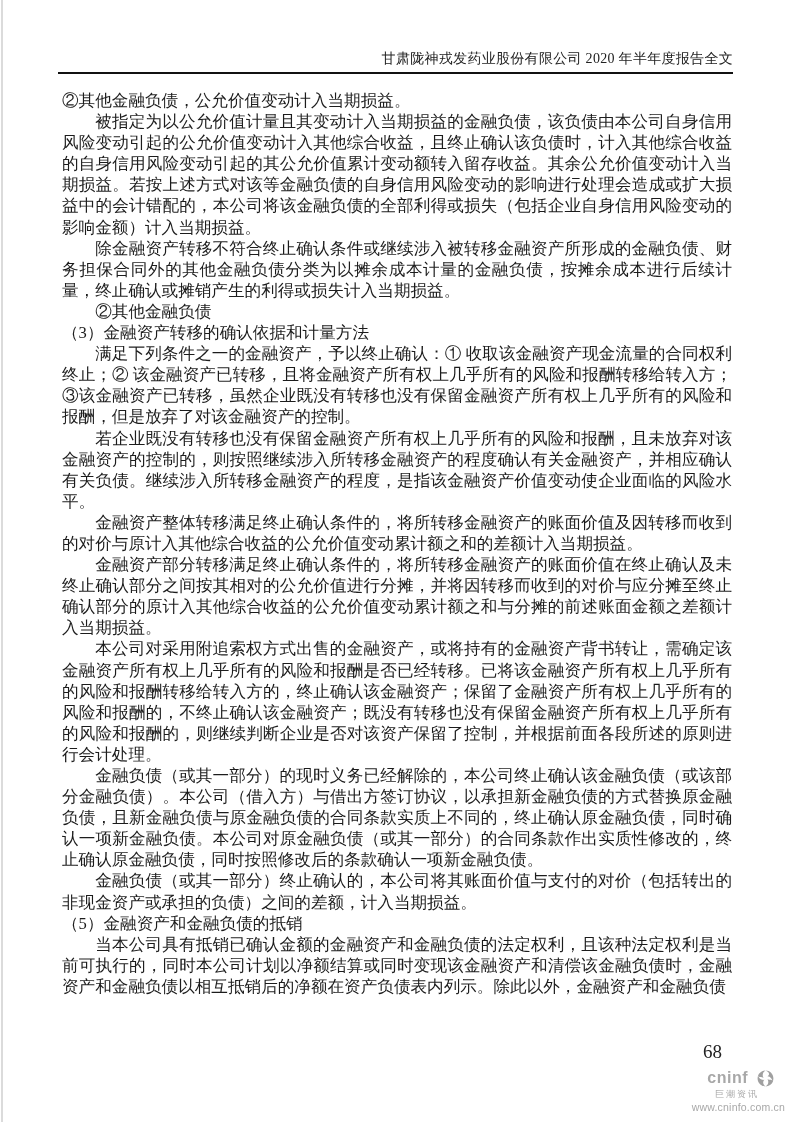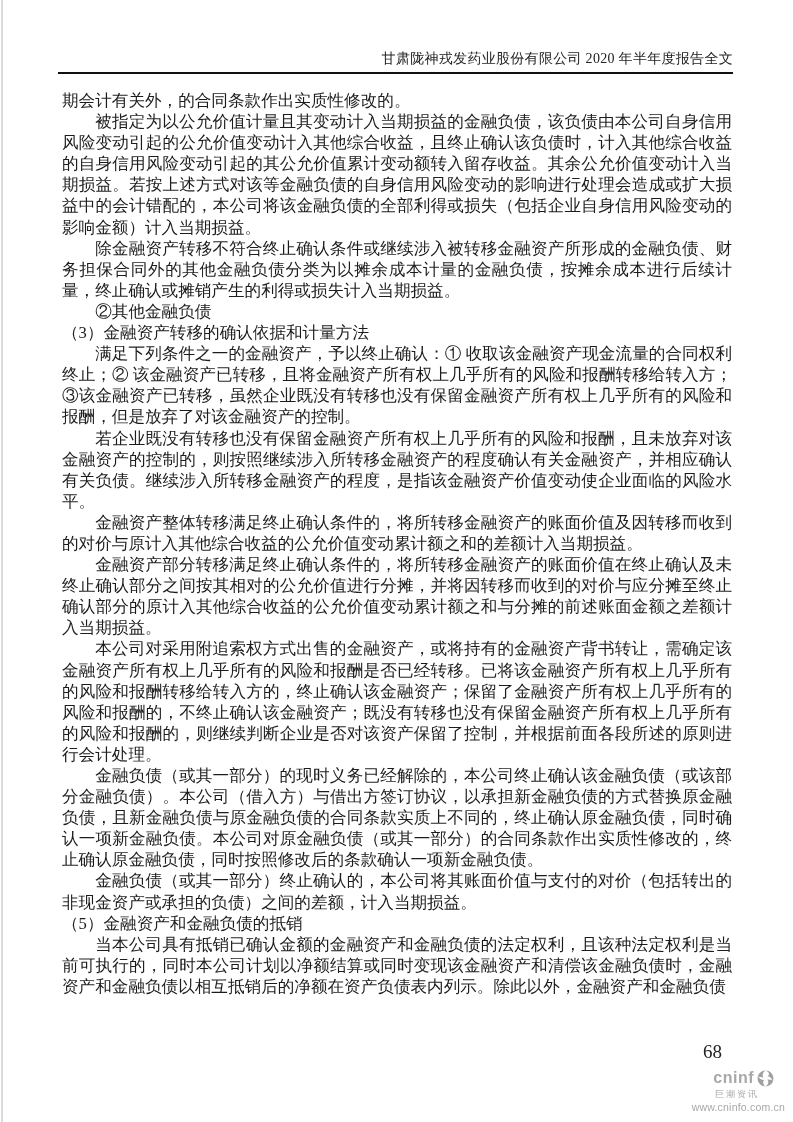--- a/index.html
+++ b/index.html
@@ -46,21 +46,21 @@
   }
   .watermark{
     position:absolute;right:8px;bottom:10px;
     color:var(--watermark-color);
     font-family:"Liberation Sans","DejaVu Sans",sans-serif;
     text-align:right;
     line-height:1;
     user-select:none;
   }
   .wm-brand-row{
-    display:flex;align-items:center;justify-content:flex-end;gap:2px;
+    display:flex;align-items:center;justify-content:flex-end;gap:8px;
     margin-right:10px;
   }
   .wm-brand{
     font-weight:bold;font-size:16px;letter-spacing:.5px;
   }
   .wm-logo{width:19px;height:19px;display:block;}
   .wm-caption{
     font-size:9px;letter-spacing:2px;margin:2px 26px 0 0;
   }
   .wm-url{
@@ -72,21 +72,21 @@
 
 <div class="page">
 
   <div class="scan-edge"></div>
 
   <div class="report-header">甘肃陇神戎发药业股份有限公司 2020 年半年度报告全文</div>
 
   <div class="header-rule"></div>
 
   <div class="doc-body">
-      <p class="">期会计有关外，的合同条款作出实质性修改的。</p>
+      <p class="">②其他金融负债，公允价值变动计入当期损益。</p>
       <p class="indent">被指定为以公允价值计量且其变动计入当期损益的金融负债，该负债由本公司自身信用风险变动引起的公允价值变动计入其他综合收益，且终止确认该负债时，计入其他综合收益的自身信用风险变动引起的其公允价值累计变动额转入留存收益。其余公允价值变动计入当期损益。若按上述方式对该等金融负债的自身信用风险变动的影响进行处理会造成或扩大损益中的会计错配的，本公司将该金融负债的全部利得或损失（包括企业自身信用风险变动的影响金额）计入当期损益。</p>
       <p class="indent">除金融资产转移不符合终止确认条件或继续涉入被转移金融资产所形成的金融负债、财务担保合同外的其他金融负债分类为以摊余成本计量的金融负债，按摊余成本进行后续计量，终止确认或摊销产生的利得或损失计入当期损益。</p>
       <p class="indent">②其他金融负债</p>
       <p class="">（3）金融资产转移的确认依据和计量方法</p>
       <p class="indent">满足下列条件之一的金融资产，予以终止确认：① 收取该金融资产现金流量的合同权利终止；② 该金融资产已转移，且将金融资产所有权上几乎所有的风险和报酬转移给转入方；③该金融资产已转移，虽然企业既没有转移也没有保留金融资产所有权上几乎所有的风险和报酬，但是放弃了对该金融资产的控制。</p>
       <p class="indent">若企业既没有转移也没有保留金融资产所有权上几乎所有的风险和报酬，且未放弃对该金融资产的控制的，则按照继续涉入所转移金融资产的程度确认有关金融资产，并相应确认有关负债。继续涉入所转移金融资产的程度，是指该金融资产价值变动使企业面临的风险水平。</p>
       <p class="indent">金融资产整体转移满足终止确认条件的，将所转移金融资产的账面价值及因转移而收到的对价与原计入其他综合收益的公允价值变动累计额之和的差额计入当期损益。</p>
       <p class="indent">金融资产部分转移满足终止确认条件的，将所转移金融资产的账面价值在终止确认及未终止确认部分之间按其相对的公允价值进行分摊，并将因转移而收到的对价与应分摊至终止确认部分的原计入其他综合收益的公允价值变动累计额之和与分摊的前述账面金额之差额计入当期损益。</p>
       <p class="indent">本公司对采用附追索权方式出售的金融资产，或将持有的金融资产背书转让，需确定该金融资产所有权上几乎所有的风险和报酬是否已经转移。已将该金融资产所有权上几乎所有的风险和报酬转移给转入方的，终止确认该金融资产；保留了金融资产所有权上几乎所有的风险和报酬的，不终止确认该金融资产；既没有转移也没有保留金融资产所有权上几乎所有的风险和报酬的，则继续判断企业是否对该资产保留了控制，并根据前面各段所述的原则进行会计处理。</p>
       <p class="indent">金融负债（或其一部分）的现时义务已经解除的，本公司终止确认该金融负债（或该部分金融负债）。本公司（借入方）与借出方签订协议，以承担新金融负债的方式替换原金融负债，且新金融负债与原金融负债的合同条款实质上不同的，终止确认原金融负债，同时确认一项新金融负债。本公司对原金融负债（或其一部分）的合同条款作出实质性修改的，终止确认原金融负债，同时按照修改后的条款确认一项新金融负债。</p>

